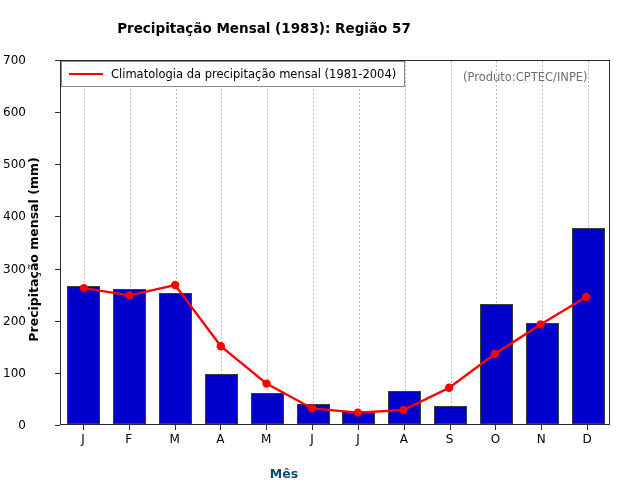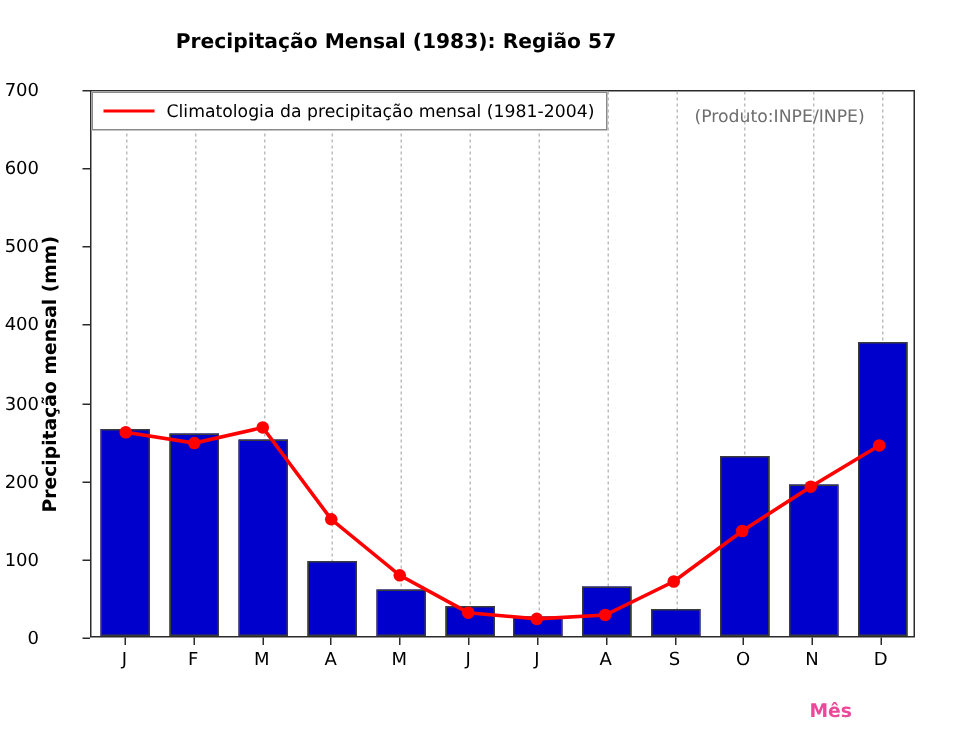--- a/index.html
+++ b/index.html
@@ -37,22 +37,22 @@
   
   .ytick-label{position:absolute;right:614px;text-align:right;width:60px;
     font-size:12px;color:#000;transform:translateY(-50%);}
   .ytick-mark{position:absolute;width:5px;height:1px;background:#2b2b2b;}
 
   
   .xtick-label{position:absolute;top:432px;width:40px;margin-left:-20px;
     text-align:center;font-size:12px;color:#000;}
   .xtick-mark{position:absolute;top:425px;width:1px;height:5px;background:#2b2b2b;}
 
-  #xaxis-title{position:absolute;left:0;top:466px;width:568px;text-align:right;
-    font-size:12.5px;font-weight:bold;color:#ec4899;}
+  #xaxis-title{position:absolute;left:0;top:466px;width:568px;text-align:center;
+    font-size:12.5px;font-weight:bold;color:#0c4a6e;}
   #yaxis-title{position:absolute;left:-97px;top:242px;width:260px;text-align:center;
     font-size:12.5px;font-weight:bold;color:#000;
     transform:rotate(-90deg);transform-origin:center center;}
 
   
   #legend{
     position:absolute;left:61px;top:61px;
     background:#ffffff;border:1px solid #8a8a8a;
     padding:5px 8px 5px 7px;display:flex;align-items:center;gap:8px;
     font-size:11.5px;color:#000;
@@ -162,15 +162,15 @@
     </div>
 
   <div id="xaxis-title">Mês</div>
   <div id="yaxis-title">Precipitação mensal (mm)</div>
 
   <div id="legend">
     <span id="legend-swatch"></span>
     <span id="legend-label">Climatologia da precipitação mensal (1981-2004)</span>
   </div>
 
-  <div id="credit">(Produto:INPE/INPE)</div>
+  <div id="credit">(Produto:CPTEC/INPE)</div>
 
 </div>
 
 </body></html>

